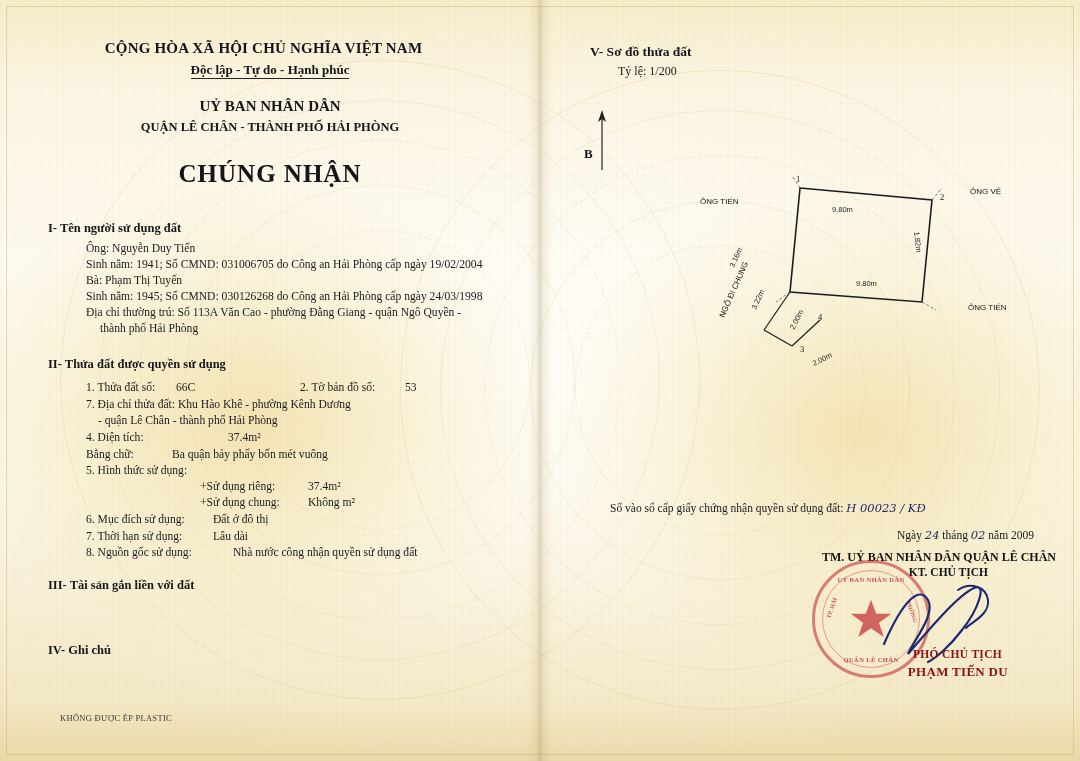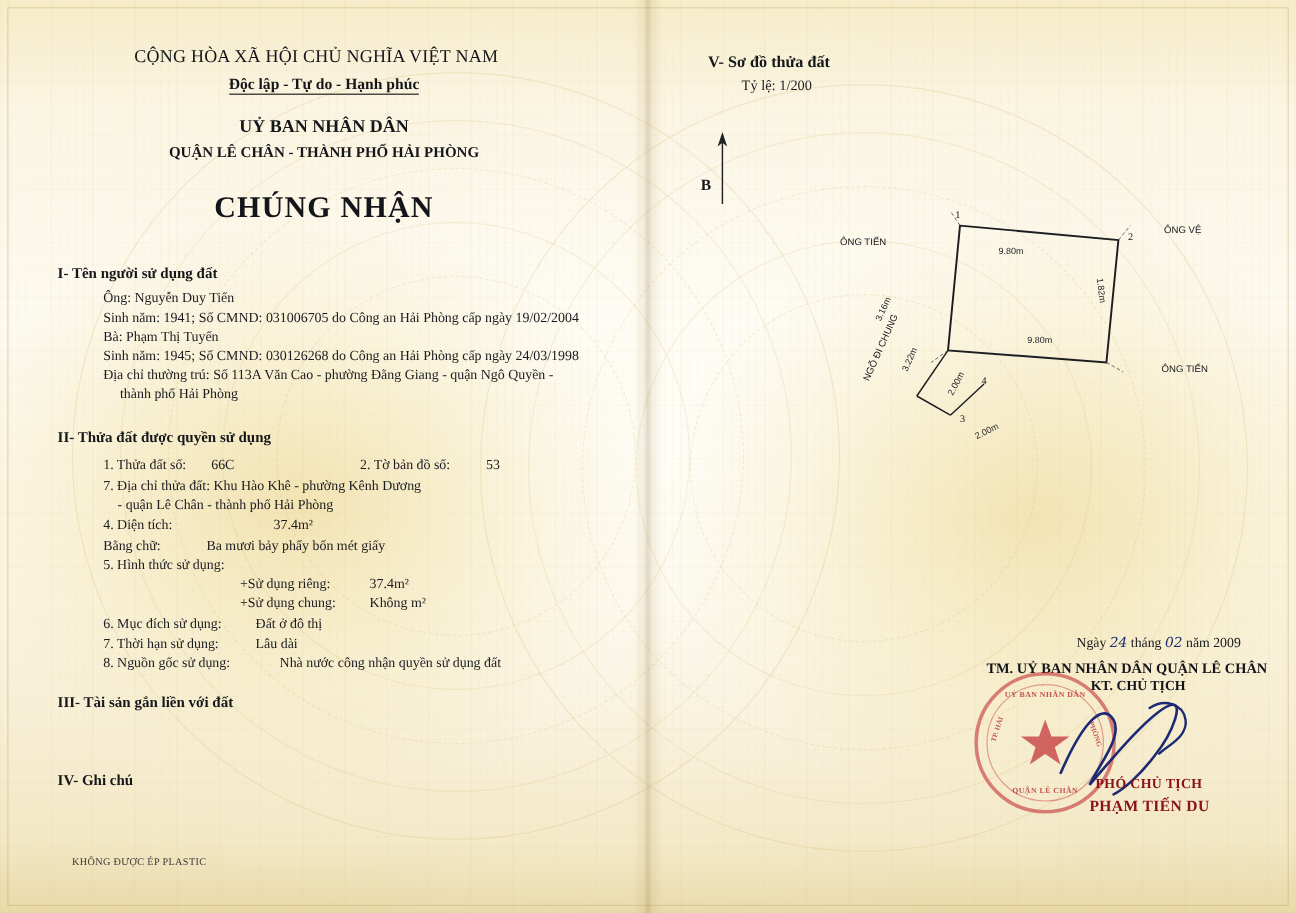--- a/index.html
+++ b/index.html
@@ -44,21 +44,21 @@
     position: absolute; left: 6px; top: 6px; right: 6px; bottom: 6px;
     border: 1px solid rgba(190,160,90,0.35);
     pointer-events: none;
   }
 
   
   .left { position: absolute; left: 0; top: 0; width: 540px; height: 761px; }
   .ctr { text-align: center; }
   .t-republic {
     position:absolute; left:0; right:13px; top:40px;
-    font-size: 15px; font-weight: 400; letter-spacing: .2px; color:#15161a;
+    font-size: 15px; font-weight: 700; letter-spacing: .2px; color:#15161a;
   }
   .t-motto {
     position:absolute; left:0; right:0; top:62px;
     font-size: 13px; font-weight: 700; color:#15161a;
   }
   .t-motto .und { border-bottom: 1px solid #222; padding-bottom: 1px; }
   .t-ubnd {
     position:absolute; left:0; right:0; top:98px;
     font-size: 15px; font-weight:700; color:#15161a;
   }
@@ -173,21 +173,21 @@
     <div class="sec" style="left:48px; top:357px;">II- Thửa đất được quyền sử dụng</div>
     <div class="ln" style="left:86px; top:381px;">1. Thửa đất số:</div>
     <div class="ln" style="left:176px; top:381px;">66C</div>
     <div class="ln" style="left:300px; top:381px;">2. Tờ bản đồ số:</div>
     <div class="ln" style="left:405px; top:381px;">53</div>
     <div class="ln" style="left:86px; top:398px;">7. Địa chỉ thửa đất: Khu Hào Khê - phường Kênh Dương</div>
     <div class="ln" style="left:98px; top:414px;">- quận Lê Chân - thành phố Hải Phòng</div>
     <div class="ln" style="left:86px; top:431px;">4. Diện tích:</div>
     <div class="ln" style="left:228px; top:431px;">37.4m²</div>
     <div class="ln" style="left:86px; top:448px;">Bằng chữ:</div>
-    <div class="ln" style="left:172px; top:448px;">Ba mươi bảy phẩy bốn mét giấy</div>
+    <div class="ln" style="left:172px; top:448px;">Ba quận bảy phẩy bốn mét vuông</div>
     <div class="ln" style="left:86px; top:464px;">5. Hình thức sử dụng:</div>
     <div class="ln" style="left:200px; top:480px;">+Sử dụng riêng:</div>
     <div class="ln" style="left:308px; top:480px;">37.4m²</div>
     <div class="ln" style="left:200px; top:496px;">+Sử dụng chung:</div>
     <div class="ln" style="left:308px; top:496px;">Không m²</div>
     <div class="ln" style="left:86px; top:513px;">6. Mục đích sử dụng:</div>
     <div class="ln" style="left:213px; top:513px;">Đất ở đô thị</div>
     <div class="ln" style="left:86px; top:530px;">7. Thời hạn sử dụng:</div>
     <div class="ln" style="left:213px; top:530px;">Lâu dài</div>
     <div class="ln" style="left:86px; top:546px;">8. Nguồn gốc sử dụng:</div>
@@ -269,15 +269,19 @@
     </div>
 
     <svg class="sig-scribble" viewBox="0 0 140 110">
       <path d="M14,74 C34,28 50,16 58,30 C66,44 44,70 38,84 C52,68 86,26 104,18 C118,12 108,40 92,60 C80,76 66,88 58,92" stroke="#1d2a73" stroke-width="2.2" fill="none" stroke-linecap="round"></path>
       <path d="M88,20 C100,12 116,16 118,30 C120,44 102,52 96,58" stroke="#1d2a73" stroke-width="2" fill="none" stroke-linecap="round"></path>
     </svg>
 
     <div class="sign-title2">PHÓ CHỦ TỊCH</div>
     <div class="sign-name">PHẠM TIẾN DU</div>
 
+    <div class="footer-book">
+      <span>Số vào sổ cấp giấy chứng nhận quyền sử dụng đất:</span>
+      <span class="hw-blue">H 00023 / KĐ</span>
+    </div>
   </div>
 
 </div>
 
 </body></html>

